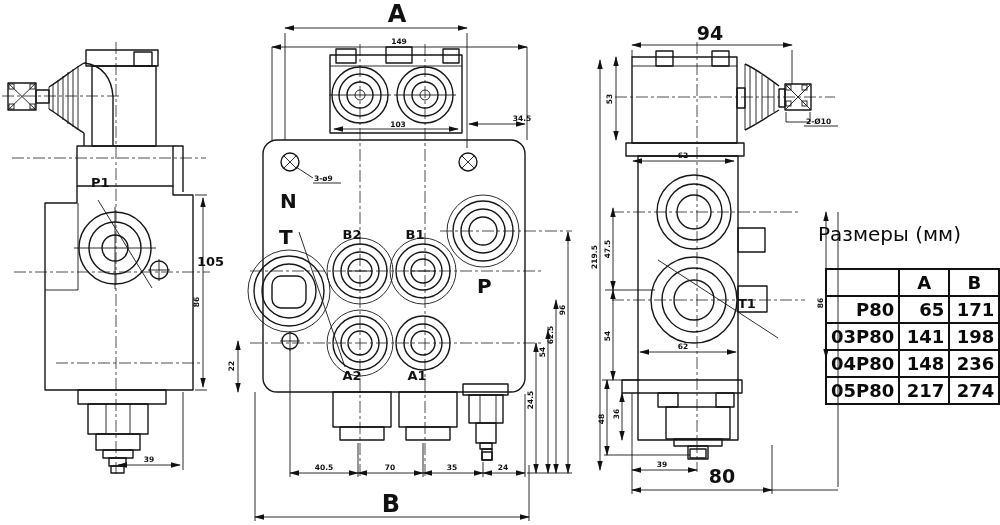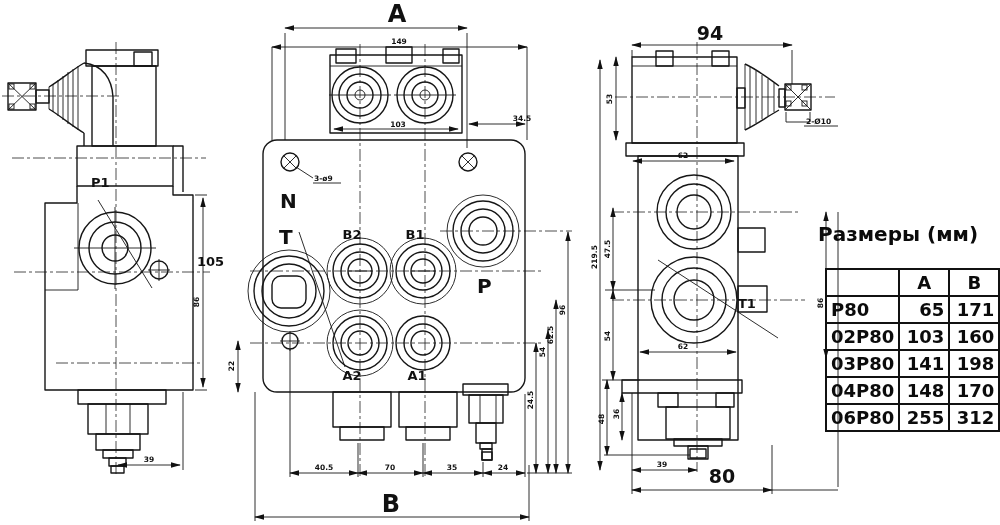--- a/index.html
+++ b/index.html
@@ -11,25 +11,25 @@
   .cl{fill:none;stroke:#222;stroke-width:0.8;stroke-dasharray:12 3 3 3;}
   .dl{fill:none;stroke:#161616;stroke-width:0.9;}
   text{fill:#111;font-family:"DejaVu Sans",sans-serif;}
   .t-big{font-size:24px;font-weight:700;}
   .t-port{font-size:20px;font-weight:700;}
   .t-p2{font-size:13px;font-weight:700;}
   .t-dim{font-size:7.5px;font-weight:700;}
   .t-mid{font-size:13px;font-weight:700;}
   .t-lg{font-size:19px;font-weight:700;}
   .dims-panel{position:absolute;left:818px;top:222px;width:180px;}
-  .dims-title{font-size:20px;font-weight:700;color:#0b0b0b;white-space:nowrap;}
+  .dims-title{font-size:20px;font-weight:400;color:#0b0b0b;white-space:nowrap;}
   .dims-table{border-collapse:collapse;margin-top:22px;margin-left:7px;
               font-size:18px;font-weight:700;color:#0b0b0b;}
   .dims-table th,.dims-table td{border:2px solid #111;height:25px;padding:0 4px;
-              font-weight:700;text-align:left;min-width:38px;}
+              font-weight:700;text-align:right;min-width:38px;}
   .dims-table th{text-align:center;}
   .dims-table td.num{text-align:right;min-width:40px;}
   .dims-table td.name{min-width:62px;}
 </style>
 </head>
 <body>
 
 <div class="stage">
 <svg width="1000" height="525" viewBox="0 0 1000 525">
   <defs>
@@ -335,35 +335,30 @@
           <th></th>
           <th>A</th>
           <th>B</th>
         </tr>
         <tr>
           <td class="name">P80</td>
           <td class="num">65</td>
           <td class="num">171</td>
         </tr>
         <tr>
-          <td class="name">02P80</td>
-          <td class="num">103</td>
-          <td class="num">160</td>
-        </tr>
-        <tr>
           <td class="name">03P80</td>
           <td class="num">141</td>
           <td class="num">198</td>
         </tr>
         <tr>
           <td class="name">04P80</td>
           <td class="num">148</td>
-          <td class="num">170</td>
-        </tr>
-        <tr>
-          <td class="name">06P80</td>
-          <td class="num">255</td>
-          <td class="num">312</td>
+          <td class="num">236</td>
+        </tr>
+        <tr>
+          <td class="name">05P80</td>
+          <td class="num">217</td>
+          <td class="num">274</td>
         </tr>
       </tbody>
     </table>
   </div>
 </div>
 
 </body></html>

